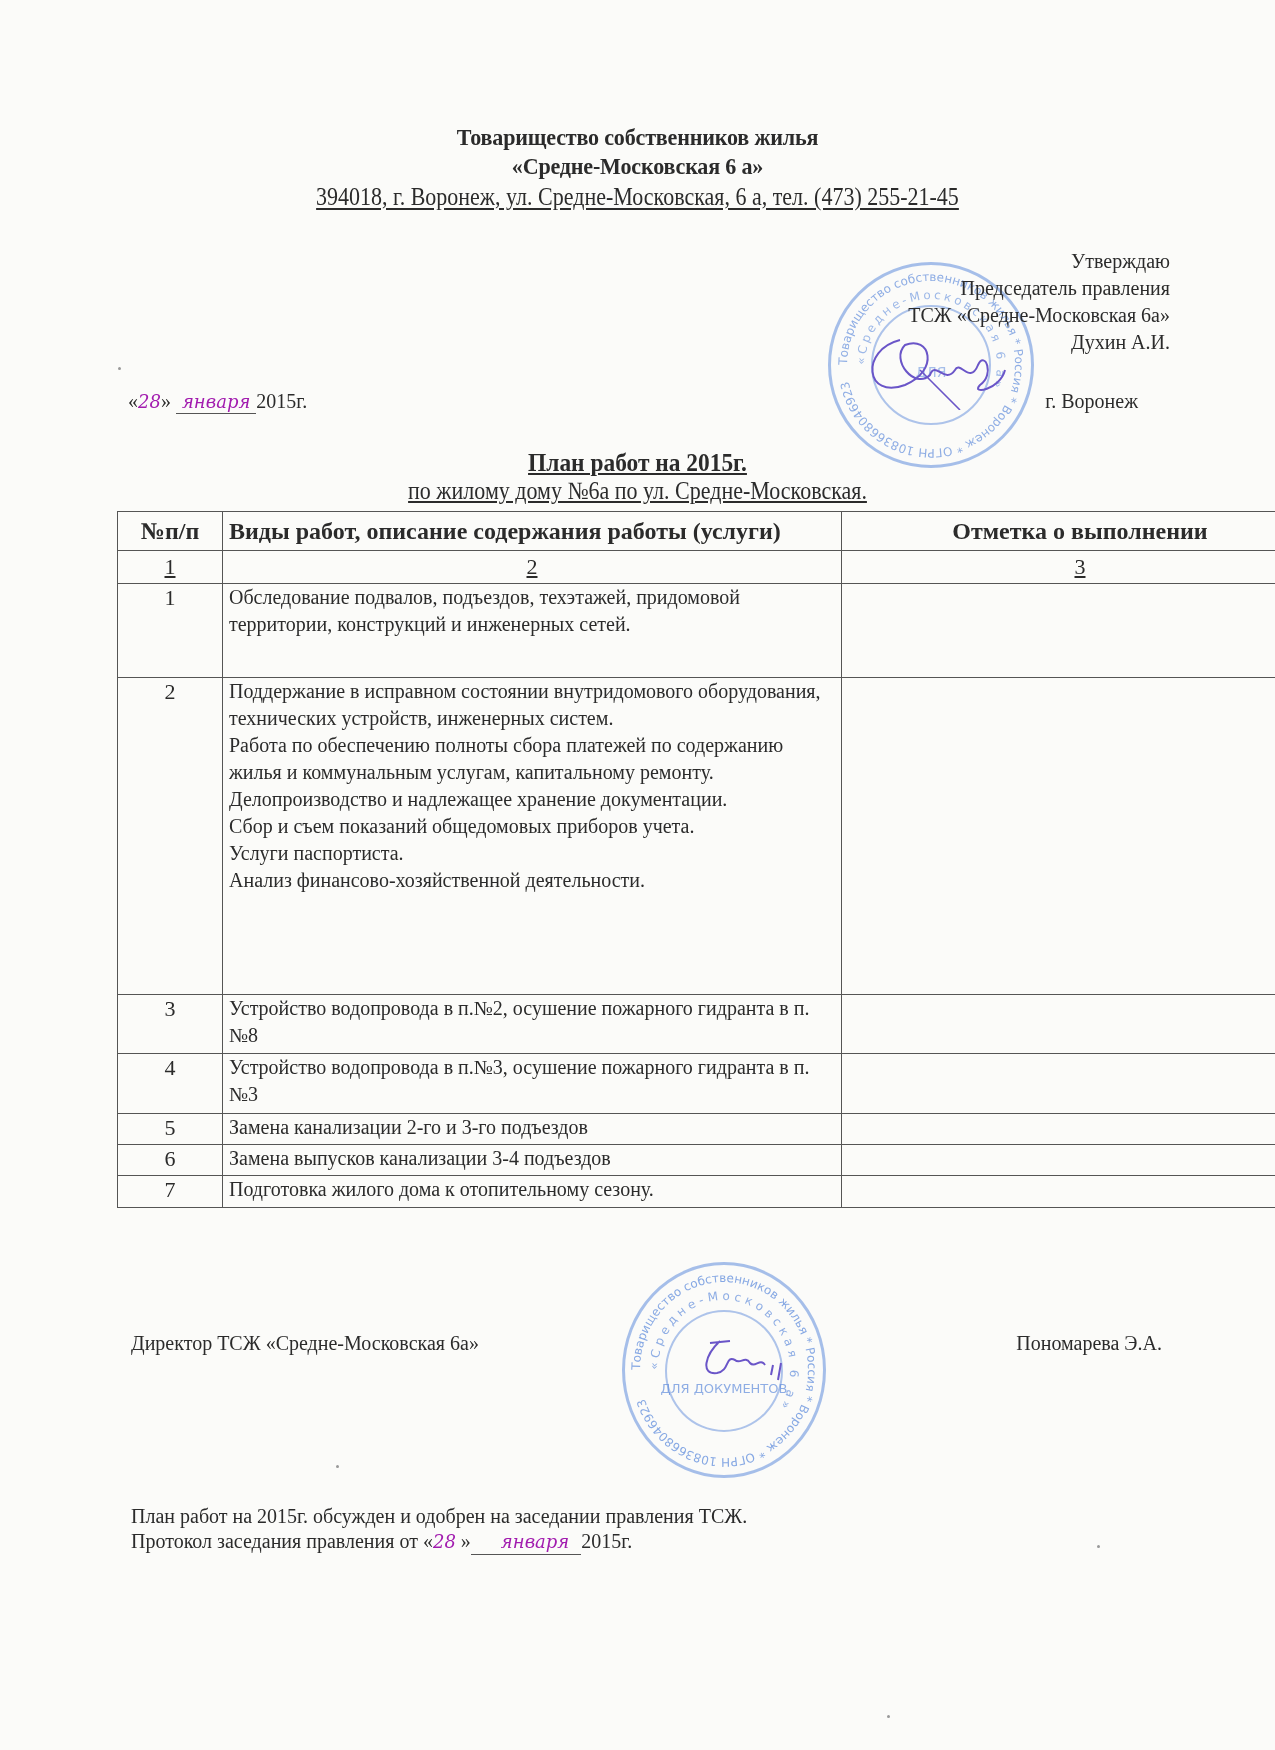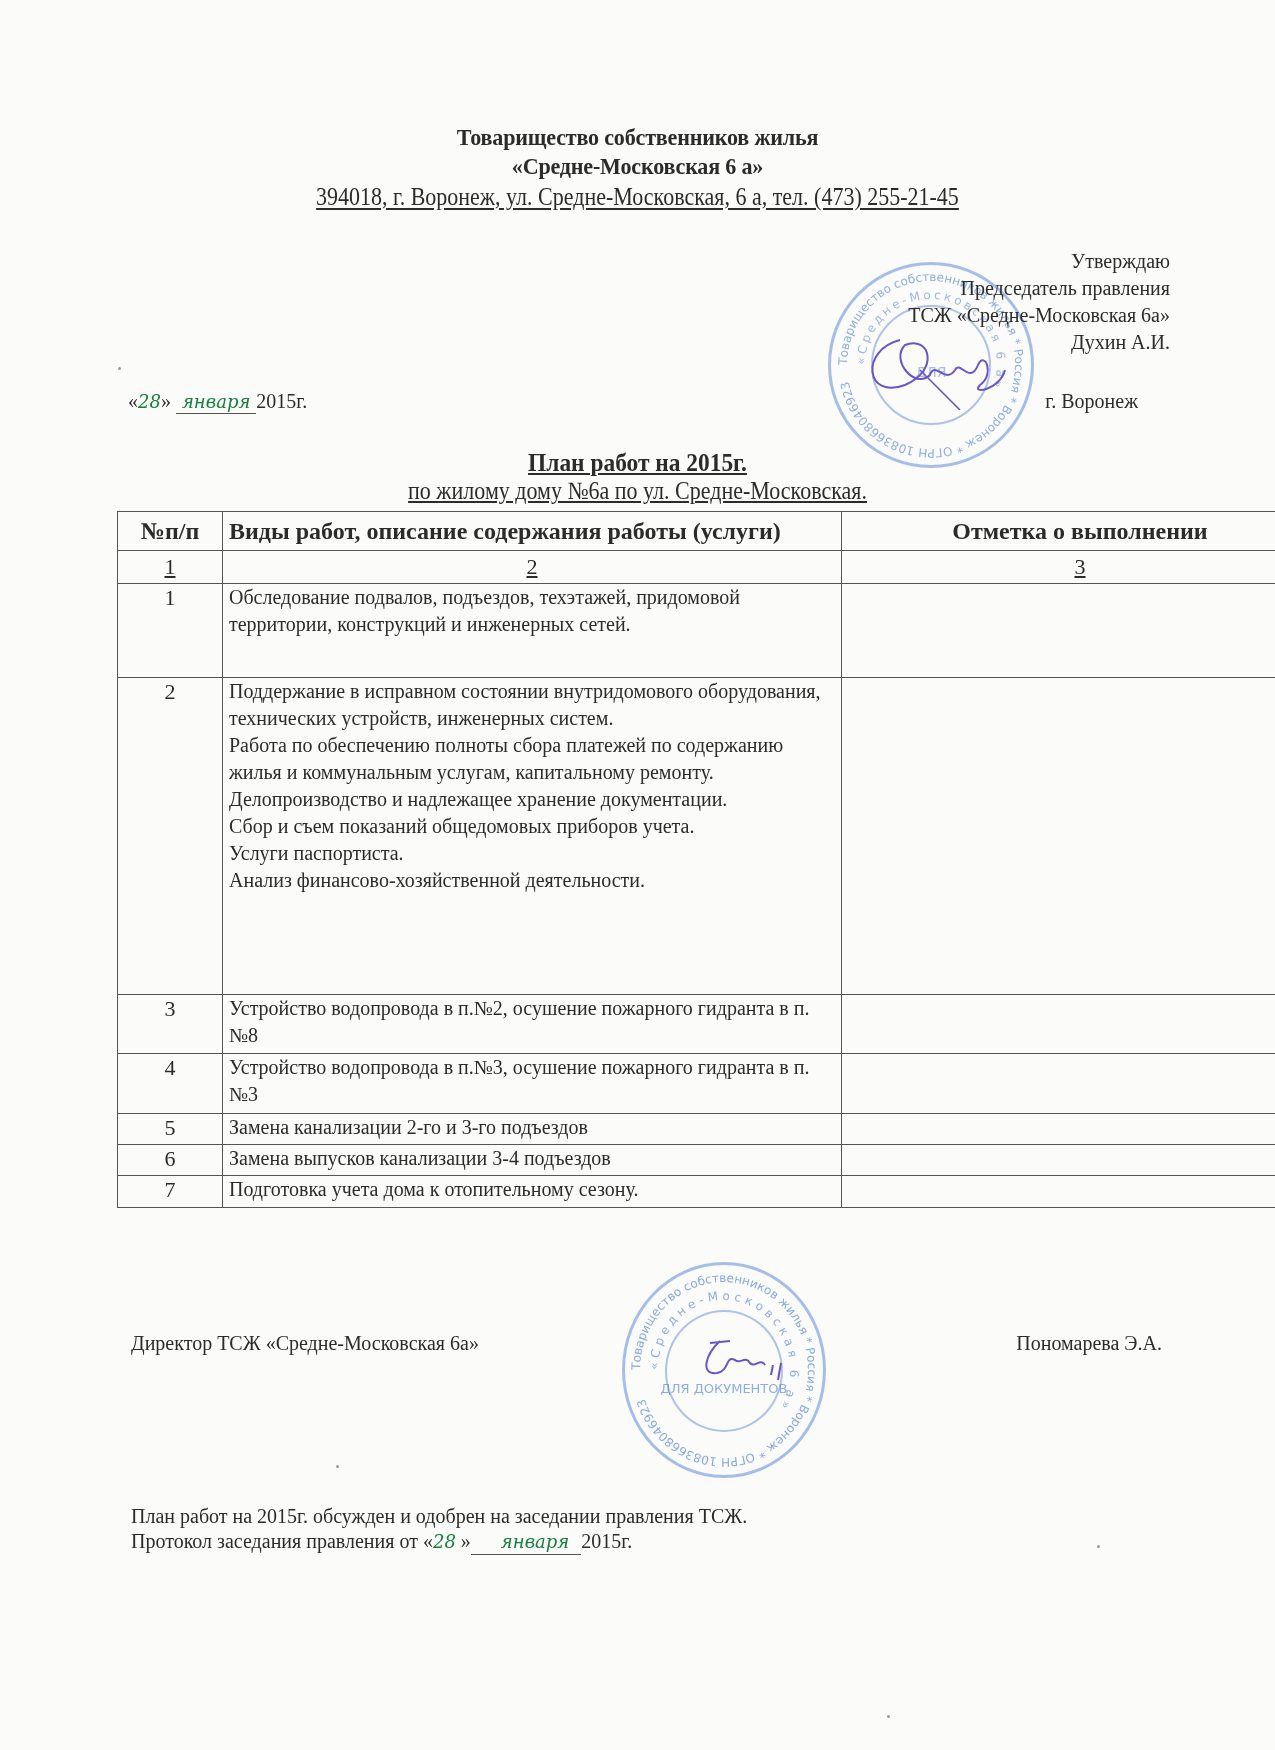--- a/index.html
+++ b/index.html
@@ -23,21 +23,21 @@
       font-size: 25px; line-height: 29px;
       text-decoration: underline; text-underline-offset: 3px;
       transform: scaleX(0.88);
     }
     .approve {
       right: 105px; text-align: right;
       font-size: 20px; line-height: 27px;
       z-index: 3;
     }
     .date-line { left: 128px; top: 390px; font-size: 20px; z-index: 3; }
-    .hand { color: #15803d; font-style: italic; font-family: "DejaVu Serif", serif; font-size: 18px; }
+    .hand { color: #a21caf; font-style: italic; font-family: "DejaVu Serif", serif; font-size: 18px; }
     .underline-blank { display: inline-block; border-bottom: 1px solid #555; padding: 0 6px; }
     .city { right: 137px; top: 390px; font-size: 20px; z-index: 3; }
     .plan-title {
       top: 448px; font-weight: bold; font-size: 26px; line-height: 30px;
       text-decoration: underline; transform: scaleX(0.9);
     }
     .plan-sub {
       top: 477px; font-size: 25px; line-height: 28px;
       text-decoration: underline; transform: scaleX(0.88);
     }
@@ -166,21 +166,21 @@
       <td class="desc pre">Замена канализации 2-го и 3-го подъездов</td>
       <td></td>
     </tr>
     <tr style="height:31px;">
       <td class="num">6</td>
       <td class="desc pre">Замена выпусков канализации 3-4 подъездов</td>
       <td></td>
     </tr>
     <tr style="height:32px;">
       <td class="num">7</td>
-      <td class="desc pre">Подготовка учета дома к отопительному сезону.</td>
+      <td class="desc pre">Подготовка жилого дома к отопительному сезону.</td>
       <td></td>
     </tr>
   </tbody>
 </table>
 
 <div class="stamp" style="left:622px; top:1262px; width:198px; height:210px;">
   <div class="inner" style="left:40px; top:45px; width:114px; height:118px;"></div>
   <svg width="198" height="210" viewBox="0 0 198 210">
     <defs>
       <path id="sc2" d="M99,105 m-84,0 a84,88 0 1,1 168,0 a84,88 0 1,1 -168,0"></path>

